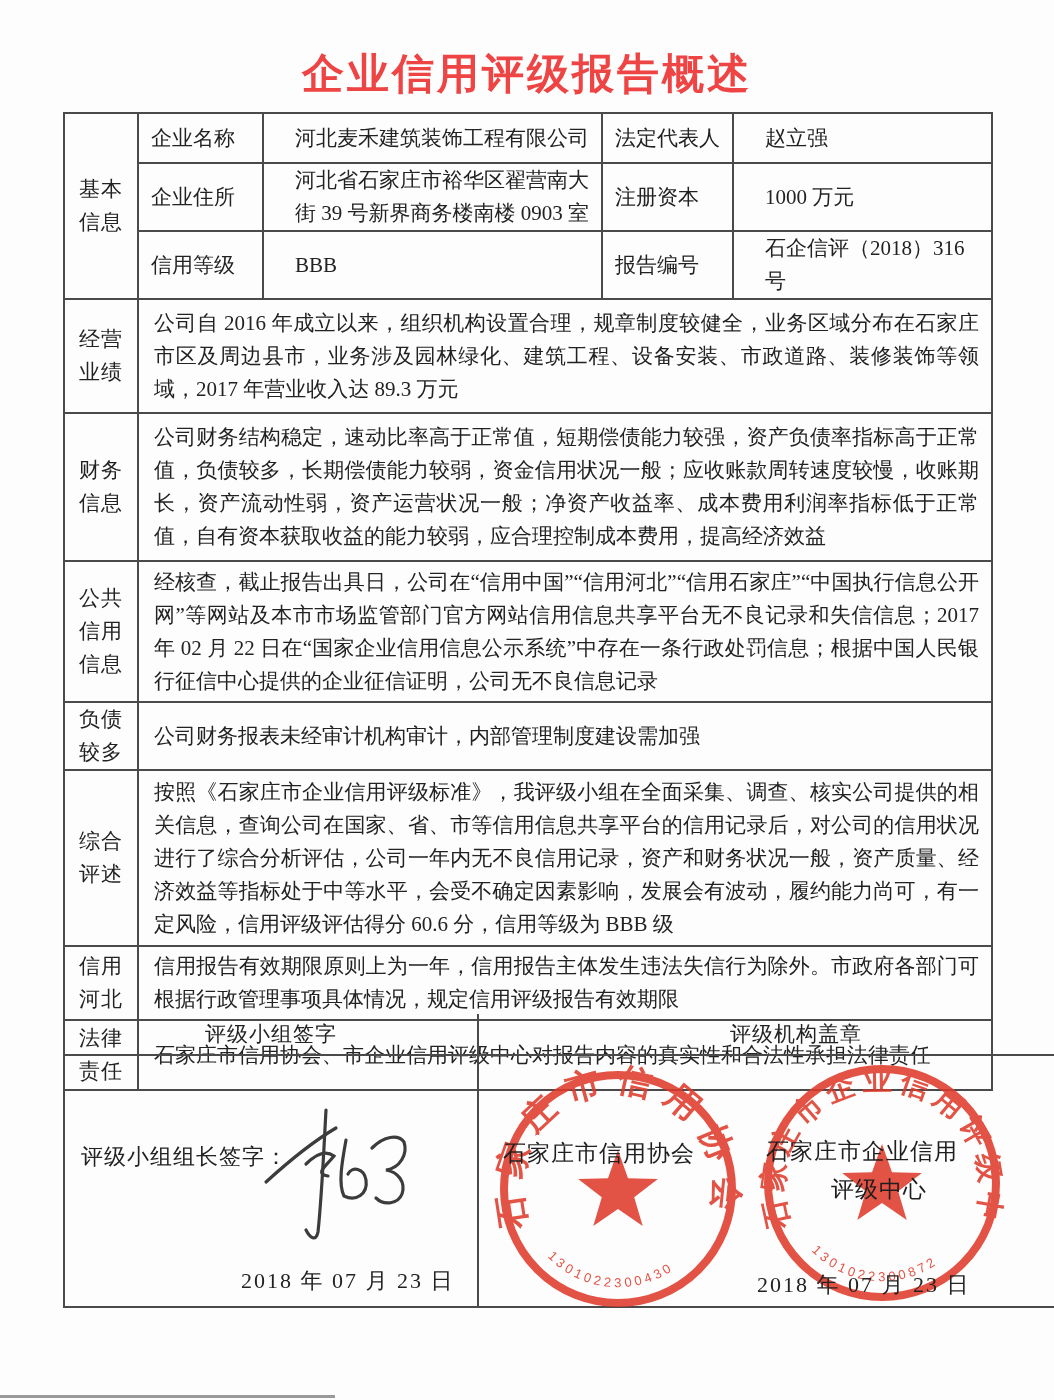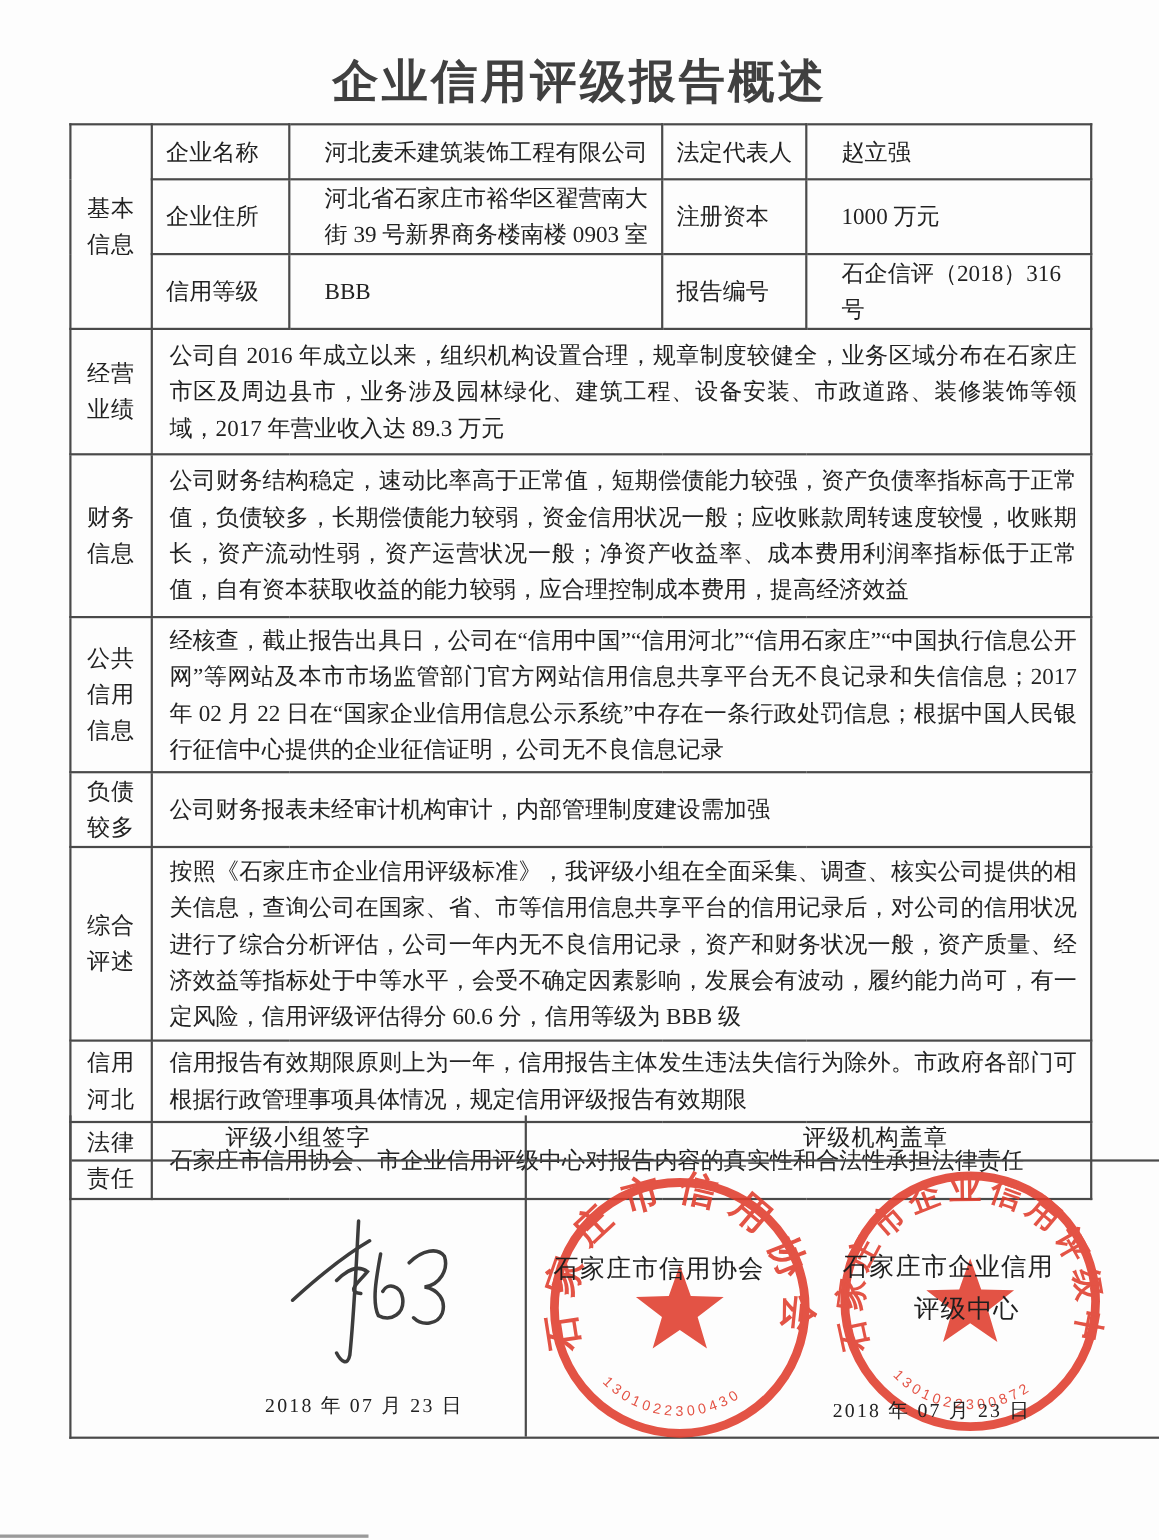--- a/index.html
+++ b/index.html
@@ -7,21 +7,21 @@
     width:1054px;height:1400px;position:relative;
     background:#fdfdfd;
     font-family:"Liberation Serif","DejaVu Serif",serif;
     color:#222;
     overflow:hidden;
   }
   .page-title{
     position:absolute;top:46px;left:0;width:1054px;
     text-align:center;font-size:42px;font-weight:bold;
     font-family:"Liberation Sans","DejaVu Sans",sans-serif;
-    letter-spacing:3px;color:#404040;
+    letter-spacing:3px;color:#ef4444;
   }
   table.report{
     position:absolute;left:63px;top:112px;width:928px;
     border-collapse:collapse;table-layout:fixed;
   }
   table.report td{
     border:2px solid #4a4a4a;
     font-size:21px;line-height:33px;
     vertical-align:middle;
   }
@@ -50,21 +50,21 @@
     border-bottom:2px solid #4a4a4a;
     text-align:center;font-size:21px;line-height:40px;letter-spacing:1px;
   }
   .sig-header-right,.sig-right{border-left:2px solid #4a4a4a;}
   .sig-left,.sig-right{position:relative;}
   .leader-label{
     position:absolute;left:16px;top:86px;font-size:22px;letter-spacing:1px;
   }
   .handwriting{position:absolute;left:195px;top:48px;}
   .sig-date{
-    position:absolute;font-size:18px;letter-spacing:2px;white-space:nowrap;
+    position:absolute;font-size:22px;letter-spacing:2px;white-space:nowrap;
   }
   .sig-date-left{left:176px;top:210px;}
   .sig-date-right{left:278px;top:214px;z-index:3;}
   .stamp{position:absolute;opacity:0.87;z-index:1;}
   .stamp-1{left:14px;top:8px;}
   .stamp-2{left:278px;top:2px;}
   .stamp circle{stroke:var(--stamp-color,#e03a2a);fill:none;}
   .stamp text,.stamp polygon{fill:var(--stamp-color,#e03a2a);}
   .stamp .arc-text{font-size:34px;font-weight:bold;letter-spacing:13px;}
   .stamp-2 .arc-text{font-size:29px;letter-spacing:6px;}
@@ -142,20 +142,21 @@
       <td class="content" colspan="4">石家庄市信用协会、市企业信用评级中心对报告内容的真实性和合法性承担法律责任</td>
     </tr>
   </tbody>
 </table>
 
 <div class="sig-area">
   <div class="sig-header sig-header-left">评级小组签字</div>
   <div class="sig-header sig-header-right">评级机构盖章</div>
 
   <div class="sig-left">
+    <span class="leader-label">评级小组组长签字：</span>
     <svg class="handwriting" width="160" height="165" viewBox="0 0 160 165">
       <g fill="none" stroke="#3c3c3c" stroke-width="3.2" stroke-linecap="round">
         <path d="M6,78 C28,58 52,38 76,24"></path>
         <path d="M66,6 C64,42 62,90 58,128 C56,138 50,134 46,126"></path>
         <path d="M46,60 C56,50 66,46 74,52 C66,62 54,70 68,72"></path>
         <path d="M86,36 C82,58 78,80 84,92 C96,98 108,90 106,76 C104,64 92,62 88,70"></path>
         <path d="M112,44 C124,32 138,30 144,38 C148,50 140,64 126,66 C138,68 146,78 142,90 C138,100 124,102 116,94"></path>
       </g>
     </svg>
     <div class="sig-date sig-date-left">2018 年 07 月 23 日</div>

